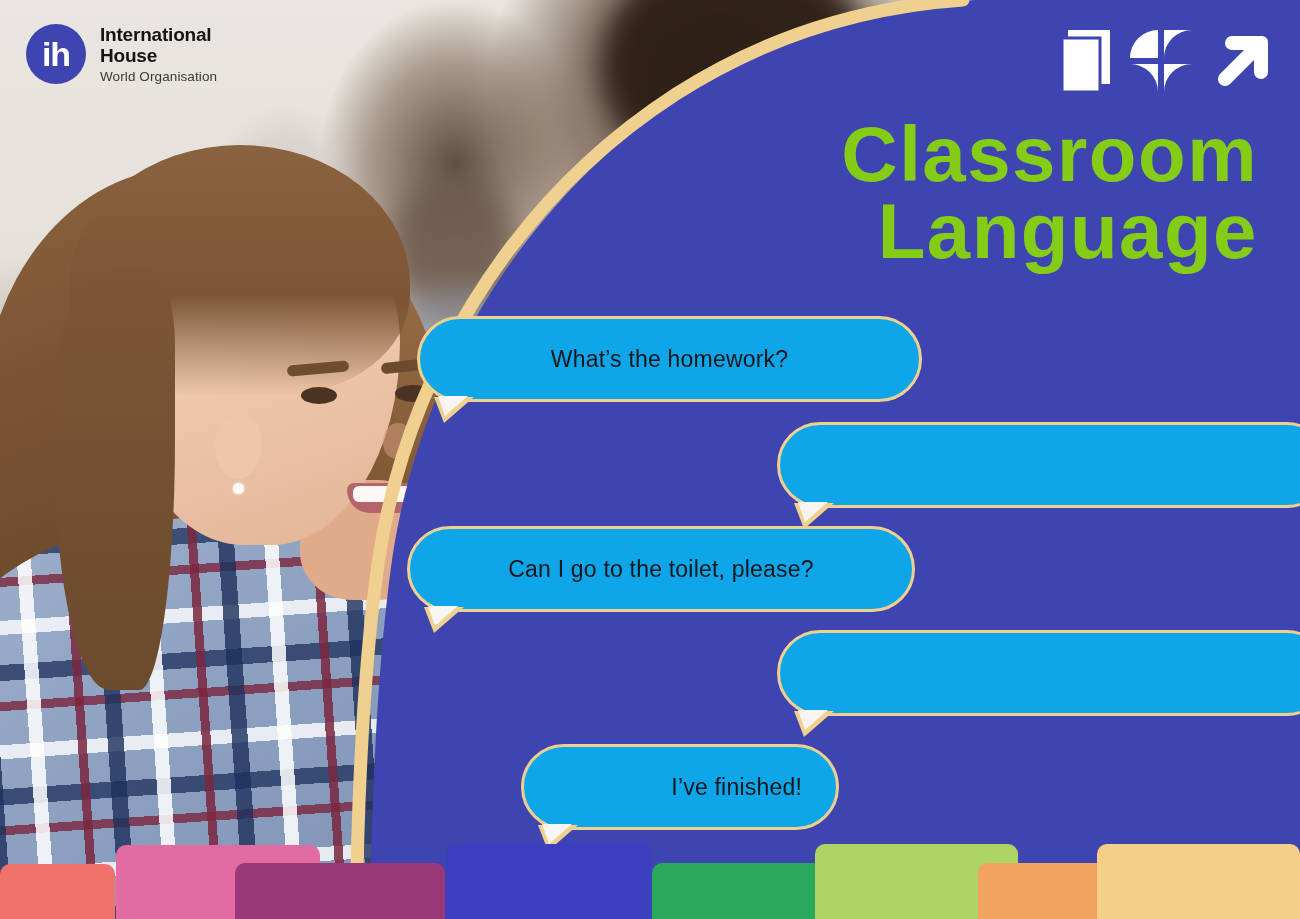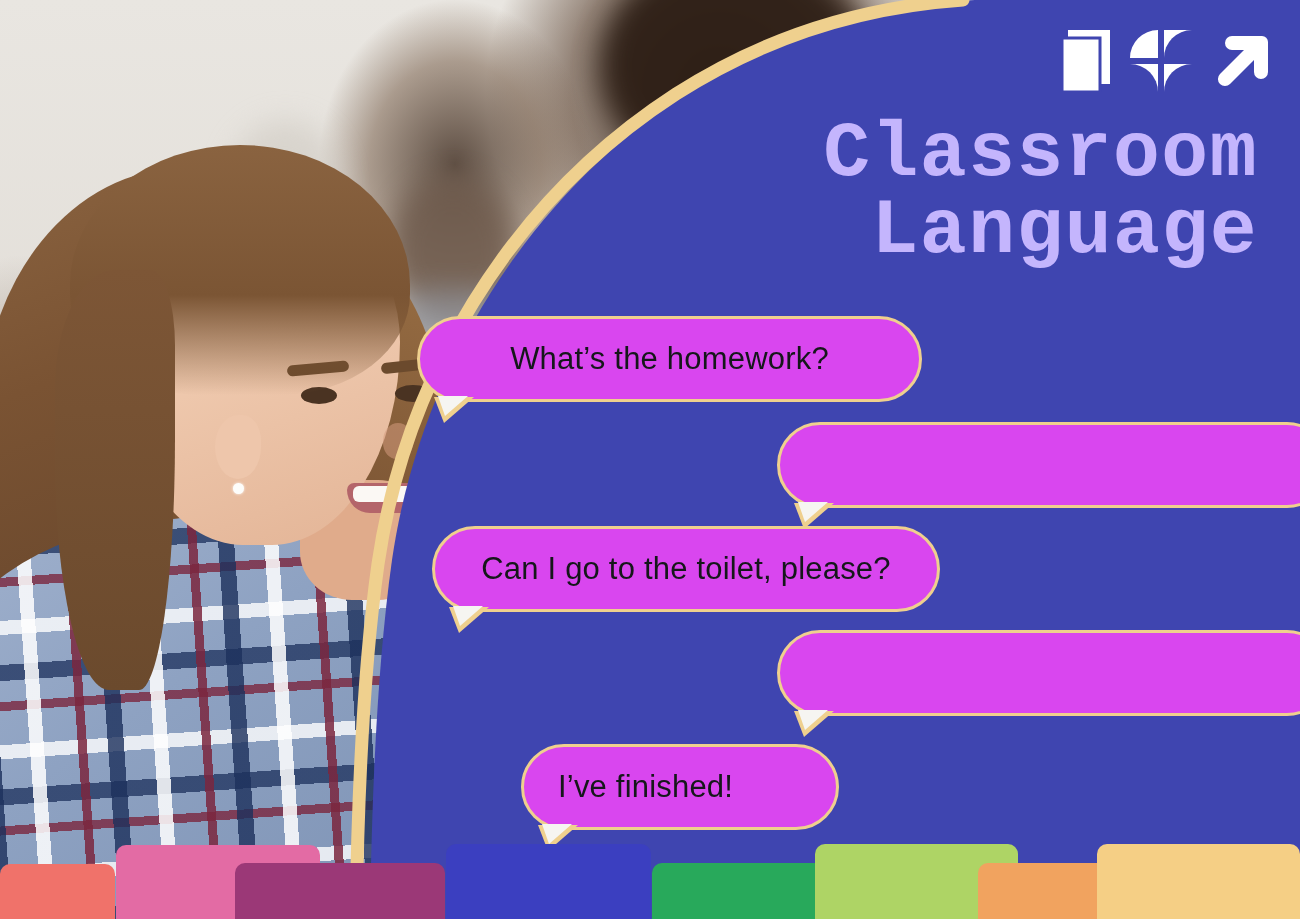--- a/index.html
+++ b/index.html
@@ -99,61 +99,61 @@
   .logo-title{font-size:19px;font-weight:bold;color:#141414;letter-spacing:-.2px;}
   .logo-sub{font-size:13.5px;color:#3b3b3b;margin-top:2px;letter-spacing:.1px;}
 
   
   .icon-cluster{position:absolute;right:26px;top:30px;display:flex;align-items:center;gap:20px;}
   .icon-cluster svg{display:block;}
 
   
   .title{
     position:absolute;right:42px;top:116px;
-    text-align:right;color:#c4b5fd;
+    text-align:right;color:#84cc16;
     font-size:78px;font-weight:bold;line-height:.99;
     letter-spacing:1.5px;
-    font-family:Liberation Mono, monospace;
+    font-family:Liberation Sans, sans-serif;
     white-space:pre-line;
   }
 
   
   .bubbles{position:absolute;left:0;top:0;width:1300px;height:919px;}
   .bubble{
     position:absolute;
-    background:#d946ef;
+    background:#0ea5e9;
     border:3px solid #efd08e;
     border-radius:46px;
     display:flex;align-items:center;
     box-sizing:border-box;
     color:#15171a;
-    font-size:31px;
+    font-size:23px;
     letter-spacing:.2px;
     font-family:"Liberation Sans","DejaVu Sans",sans-serif;
   }
   .bubble .txt{white-space:nowrap;}
   .bubble .tail{
     position:absolute;left:14px;bottom:-24px;
     width:0;height:0;
     border-left:10px solid transparent;
     border-right:30px solid transparent;
     border-top:26px solid #efd08e;
   }
   .bubble .tail:after{
     content:"";position:absolute;left:-6px;top:-27px;
     width:0;height:0;
     border-left:7px solid transparent;
     border-right:23px solid transparent;
     border-top:20px solid #f6f5f1;
   }
   .b1{left:417px;top:316px;width:505px;height:86px;padding:0 34px;justify-content:center;}
   .b2{left:777px;top:422px;width:553px;height:86px;padding:0 34px;justify-content:flex-start;}
-  .b3{left:432px;top:526px;width:508px;height:86px;padding:0 34px;justify-content:center;}
+  .b3{left:407px;top:526px;width:508px;height:86px;padding:0 34px;justify-content:center;}
   .b4{left:777px;top:630px;width:553px;height:86px;padding:0 34px;justify-content:flex-start;}
-  .b5{left:521px;top:744px;width:318px;height:86px;padding:0 34px;justify-content:flex-start;}
+  .b5{left:521px;top:744px;width:318px;height:86px;padding:0 34px;justify-content:flex-end;}
 
   
   .blocks{position:absolute;left:0;bottom:0;width:1300px;height:80px;}
   .blk{position:absolute;bottom:0;border-radius:10px 10px 0 0;}
 </style>
 </head>
 <body>
 
 <div class="poster">
 
@@ -196,20 +196,28 @@
                C 418 380 520 200 690 90
                C 790 26 890 4 975 0 Z" fill="#3f45b0"></path>
 
       <path d="M 963 0
                C 876 6 776 30 676 94
                C 506 204 404 384 378 564
                C 364 664 358 782 356 919" fill="none" stroke="#efd08e" stroke-width="13" stroke-linecap="round"></path>
     </svg>
   </div>
 
+  <div class="logo">
+    <div class="logo-mark">ih</div>
+    <div class="logo-text">
+      <div class="logo-title">International</div>
+      <div class="logo-title">House</div>
+      <div class="logo-sub">World Organisation</div>
+    </div>
+  </div>
 
   <div class="icon-cluster">
     <span>
       <svg width="48" height="62" viewBox="0 0 48 62">
         <rect x="6" y="0" width="42" height="54" fill="#ffffff"></rect>
         <rect x="0" y="8" width="38" height="54" fill="#ffffff"></rect>
         <rect x="0" y="8" width="38" height="54" fill="none" stroke="#3f45b0" stroke-width="3"></rect>
       </svg>
     </span>
     <span>

